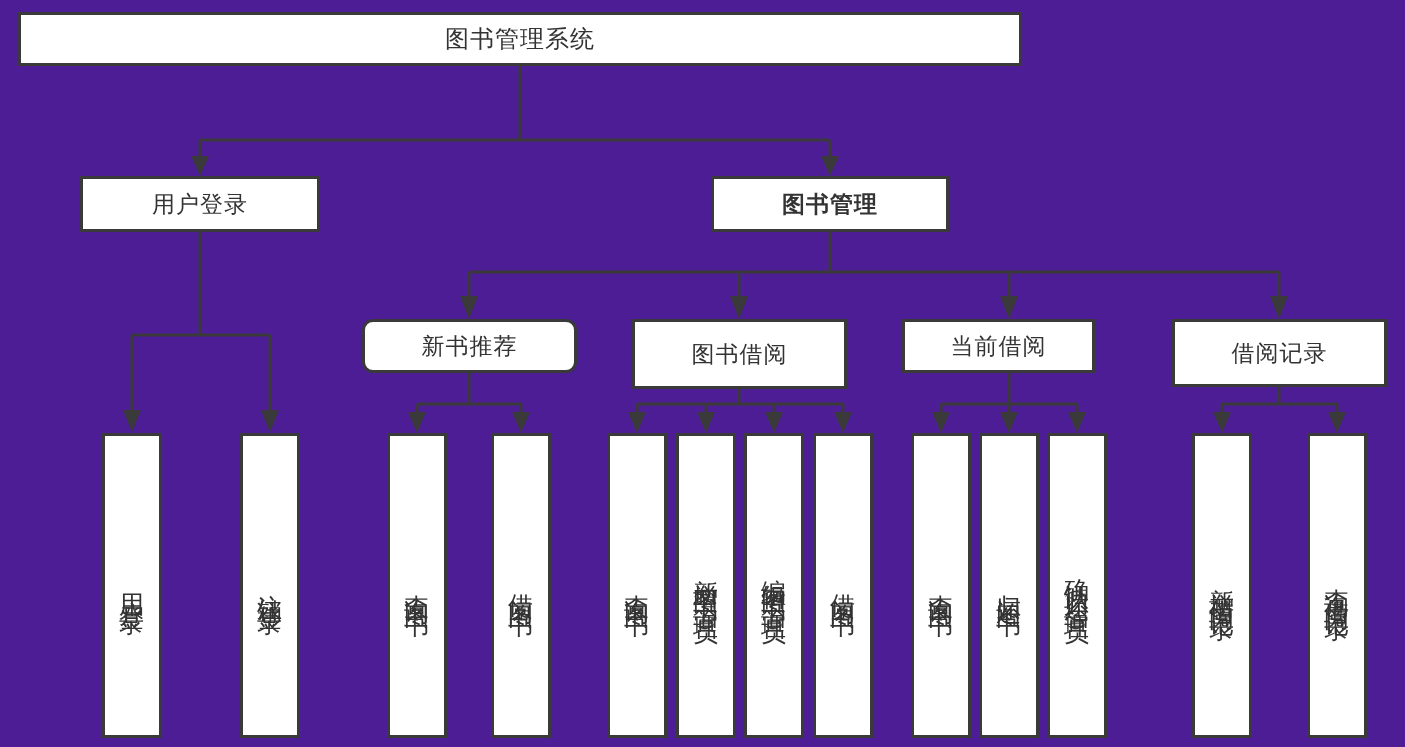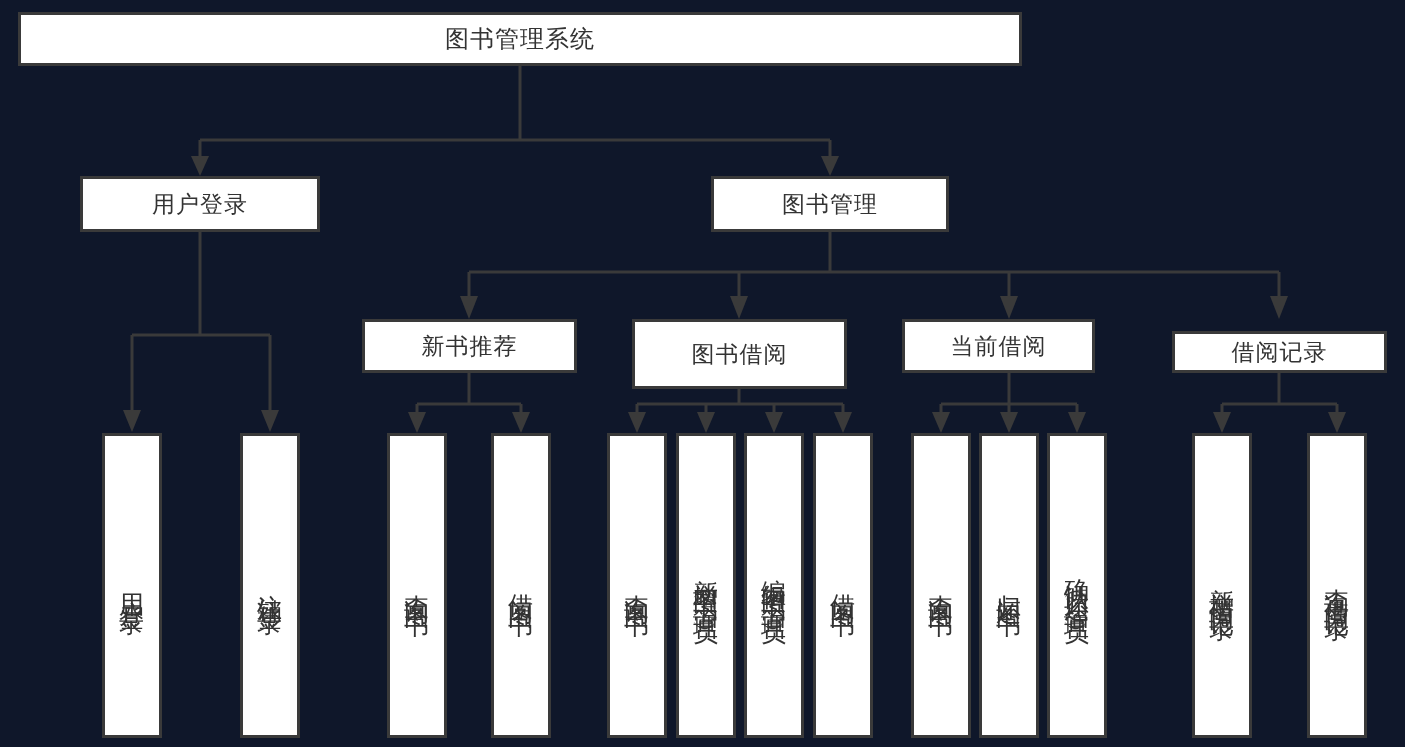--- a/index.html
+++ b/index.html
@@ -7,21 +7,21 @@
     padding: 0;
     background: #ffffff;
   }
   body {
     font-family: "Liberation Sans", "DejaVu Sans", sans-serif;
   }
   #canvas {
     position: relative;
     width: 1405px;
     height: 747px;
-    background: #0f172a;
+    background: #4c1d95;
     overflow: hidden;
   }
   
   .node {
     position: absolute;
     box-sizing: border-box;
     background: #ffffff;
     border: 3px solid #3a3a3a;
     display: flex;
     align-items: center;
@@ -150,34 +150,34 @@
     <polygon points="1328,412 1346,412 1337,433"></polygon>
   </svg>
 
   <div class="node root horiz" style="left:18px; top:12px; width:1004px; height:54px;">
     <span class="label">图书管理系统</span>
   </div>
 
   <div class="node horiz" style="left:80px; top:176px; width:240px; height:56px;">
     <span class="label">用户登录</span>
   </div>
-  <div class="node horiz" style="left:711px; top:176px; width:238px; height:56px;">
+  <div class="node horiz" style="left:711px; top:176px; width:238px; height:56px;font-weight:bold;">
     <span class="label">图书管理</span>
   </div>
 
-  <div class="node horiz" style="left:362px; top:319px; width:215px; height:54px;">
+  <div class="node horiz" style="left:362px; top:319px; width:215px; height:54px;border-radius:11px;">
     <span class="label">新书推荐</span>
   </div>
   <div class="node horiz" style="left:632px; top:319px; width:215px; height:70px;">
     <span class="label">图书借阅</span>
   </div>
   <div class="node horiz" style="left:902px; top:319px; width:193px; height:54px;">
     <span class="label">当前借阅</span>
   </div>
-  <div class="node horiz" style="left:1172px; top:319px; width:215px; height:42px;margin-top:12px;">
+  <div class="node horiz" style="left:1172px; top:319px; width:215px; height:68px;">
     <span class="label">借阅记录</span>
   </div>
 
   <div class="node vert" style="left:102px; top:433px; width:60px; height:305px;">
     <span class="label">用户登录</span>
   </div>
   <div class="node vert" style="left:240px; top:433px; width:60px; height:305px;">
     <span class="label">注销登录</span>
   </div>
 

